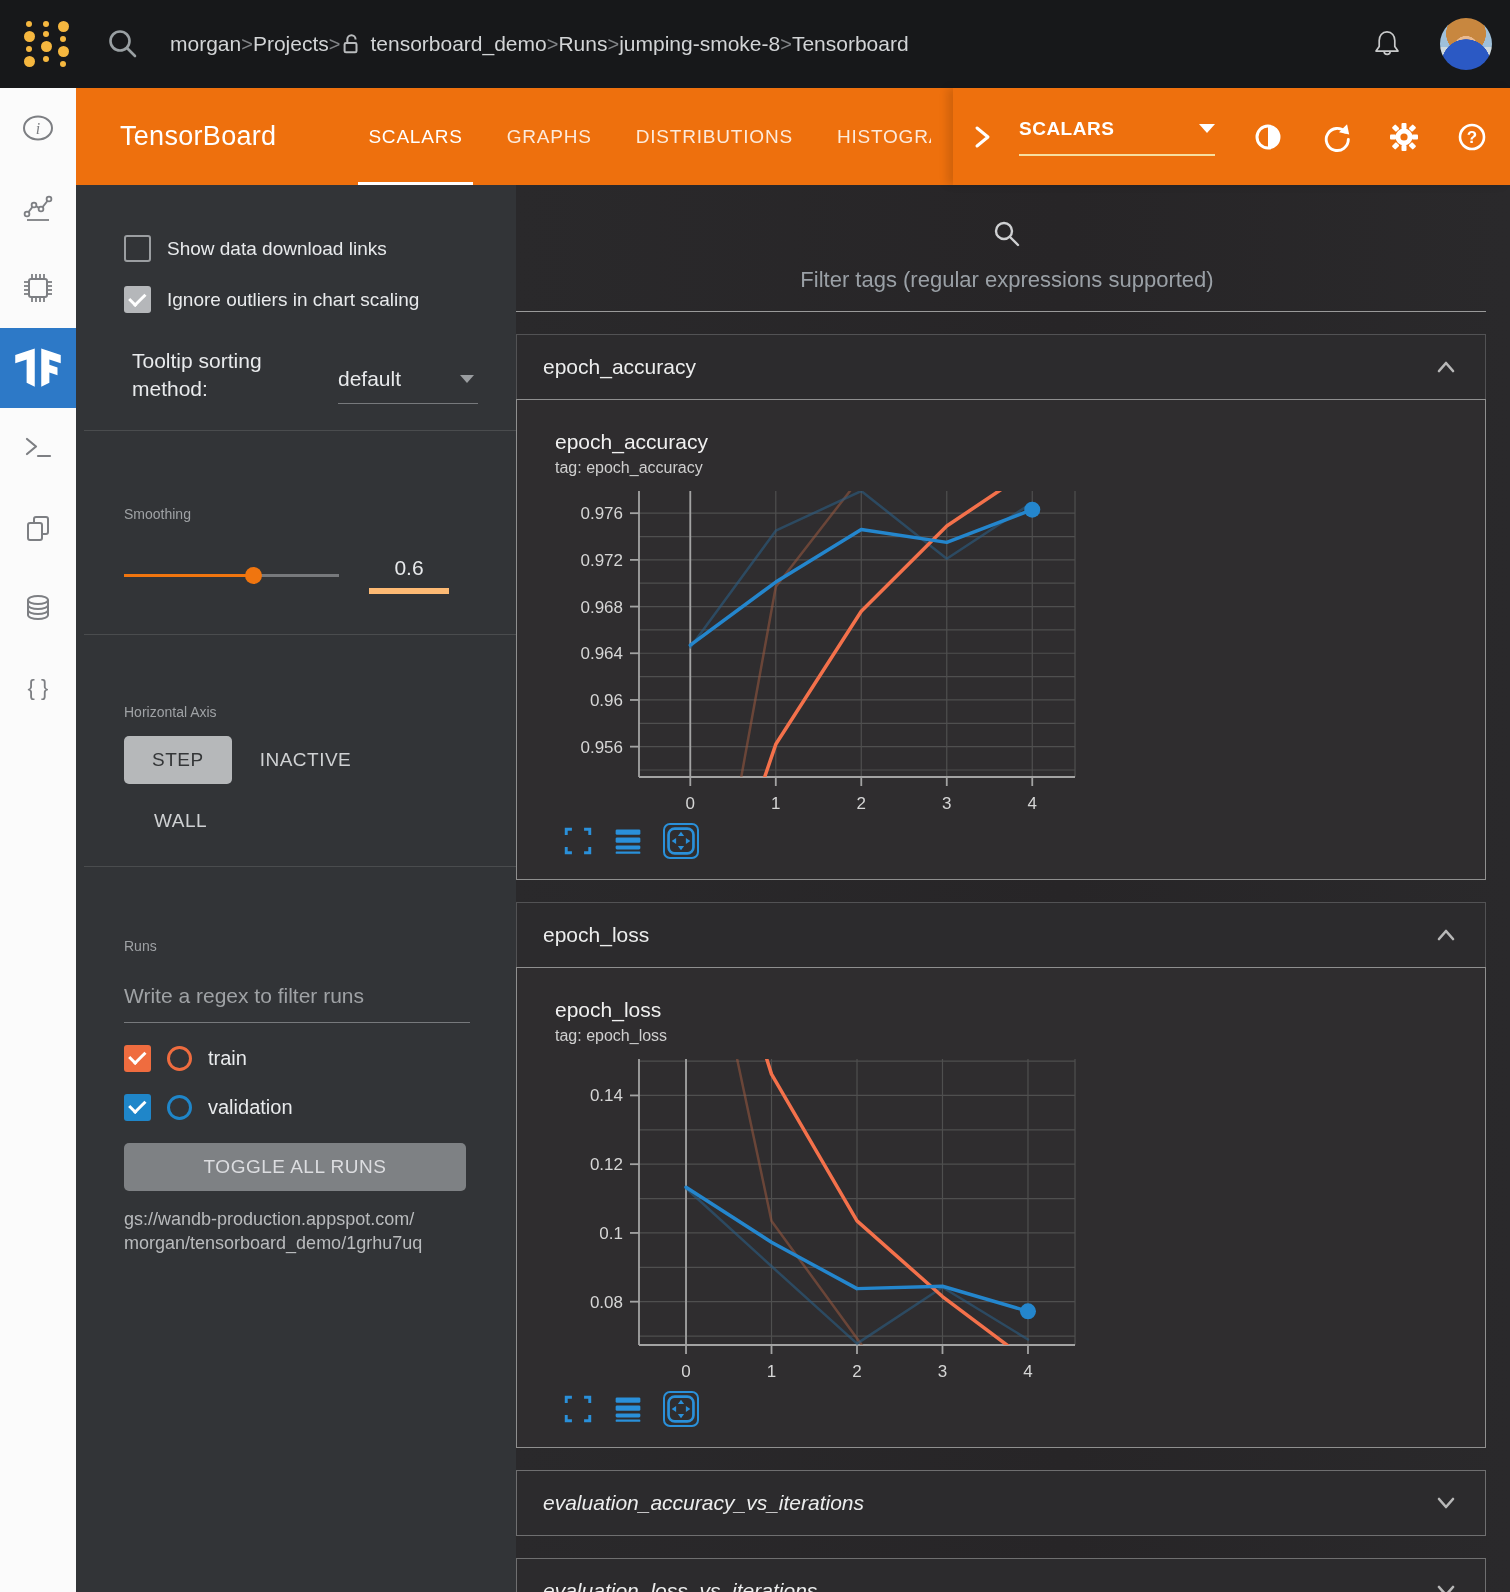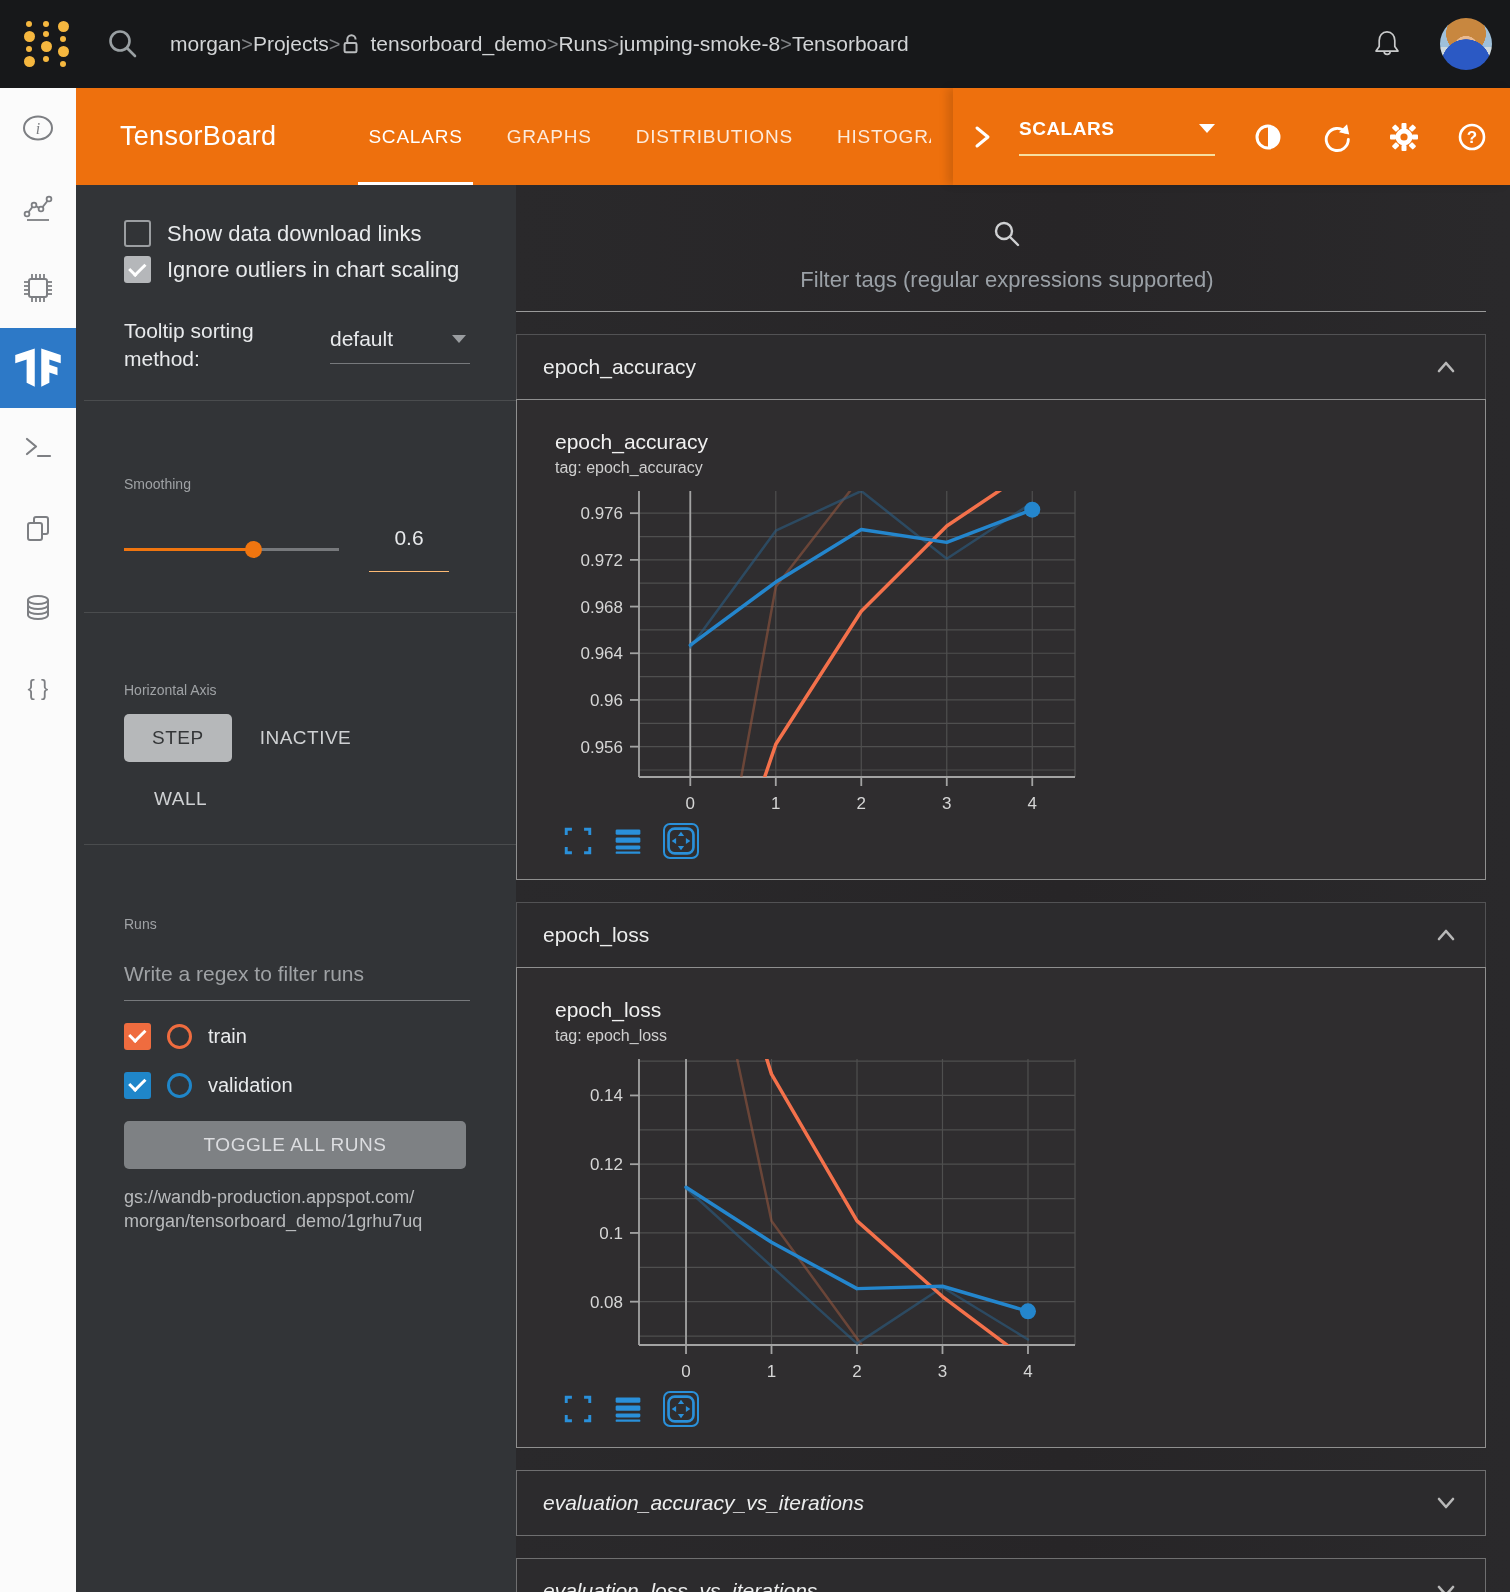--- a/index.html
+++ b/index.html
@@ -52,41 +52,41 @@
   .hdr-icons > div { cursor:pointer; }
 
   
   .body-row { flex:1; display:flex; min-height:0; }
   .controls { width:440px; flex:none; background:#323437; color:#e8eaec; overflow:hidden; }
   .content { flex:1; background:linear-gradient(90deg,#2a292b,#272527 55%,#2a292b); padding:20px 24px 0 0; min-width:0; }
 
   
   .sec { padding-left:48px; padding-right:8px; }
   .divider { height:1px; background:#4a4c4e; margin:26px 0 0 8px; }
-  .cb-row { display:flex; align-items:center; gap:16px; margin-top:9px; font-size:22px; white-space:nowrap; }
+  .cb-row { display:flex; align-items:center; gap:16px; margin-top:24px; font-size:19px; white-space:nowrap; }
   .cb { width:27px; height:27px; border-radius:3px; border:2px solid #9b9ea1; flex:none;
     display:flex; align-items:center; justify-content:center; cursor:pointer; }
   .cb.checked { border:none; }
   .cb.checked::after { content:""; width:13px; height:7px; border-left:3px solid #fff;
     border-bottom:3px solid #fff; transform:rotate(-45deg) translate(1px,-2px); }
   .cb.gray { background:#b5b7ba; }
-  .tooltip-row { display:flex; margin-top:34px; align-items:center; }
+  .tooltip-row { display:flex; margin-top:34px; align-items:flex-end;margin-left:8px; }
   .tooltip-label { font-size:21px; line-height:1.35; width:206px; }
   .dropdown { width:140px; cursor:pointer; }
   .dropdown-val { font-size:21px; display:flex; justify-content:space-between; align-items:center; padding-right:4px; }
   .tri-sm { width:0; height:0; border-left:7px solid transparent; border-right:7px solid transparent; border-top:8px solid #9a9da0; }
   .dropdown-line { height:1px; background:#77797c; margin-top:12px; }
   .dim-label { color:#9fa2a5; font-size:14px;margin-top:47px; }
   .slider-row { display:flex; align-items:center; margin-top:34px; }
   .slider { position:relative; width:215px; height:16px; cursor:pointer; }
   .slider-track { position:absolute; top:7px; left:0; right:0; height:3px; background:#77797c; }
   .slider-fill { position:absolute; top:7px; left:0; height:3px; background:#f0750f; }
   .slider-thumb { position:absolute; top:0; width:17px; height:17px; border-radius:50%; background:#f0750f; transform:translateX(-8px); }
   .slider-val { margin-left:30px; width:80px; text-align:center; font-size:21px;
-    border-bottom:1px solid #fdba74; padding-bottom:21px; }
+    border-bottom:6px solid #fdba74; padding-bottom:8px; }
   .axis-btns { display:flex; align-items:center; margin-top:16px; gap:28px; }
   .btn-step { background:#b6b8ba; color:#343638; font-size:19px; letter-spacing:.5px;
     border-radius:5px; padding:13px 28px; cursor:pointer; }
   .txt-btn { color:#cfd1d3; font-size:19px; letter-spacing:.5px; cursor:pointer; }
   .wall { margin:26px 0 0 30px; }
   .regex { margin-top:30px; font-size:21px; color:#9fa2a5; border-bottom:1px solid #77797c; padding-bottom:14px; width:346px; cursor:text; }
   .run-row { display:flex; align-items:center; gap:16px; margin-top:22px; font-size:20px; }
   .ring { width:25px; height:25px; border-radius:50%; border:3px solid; flex:none; }
   .toggle-btn { margin-top:22px; width:342px; background:#7e8184; color:#dcdde0; text-align:center;
     padding:13px 0; font-size:19px; letter-spacing:.5px; border-radius:5px; cursor:pointer; }

